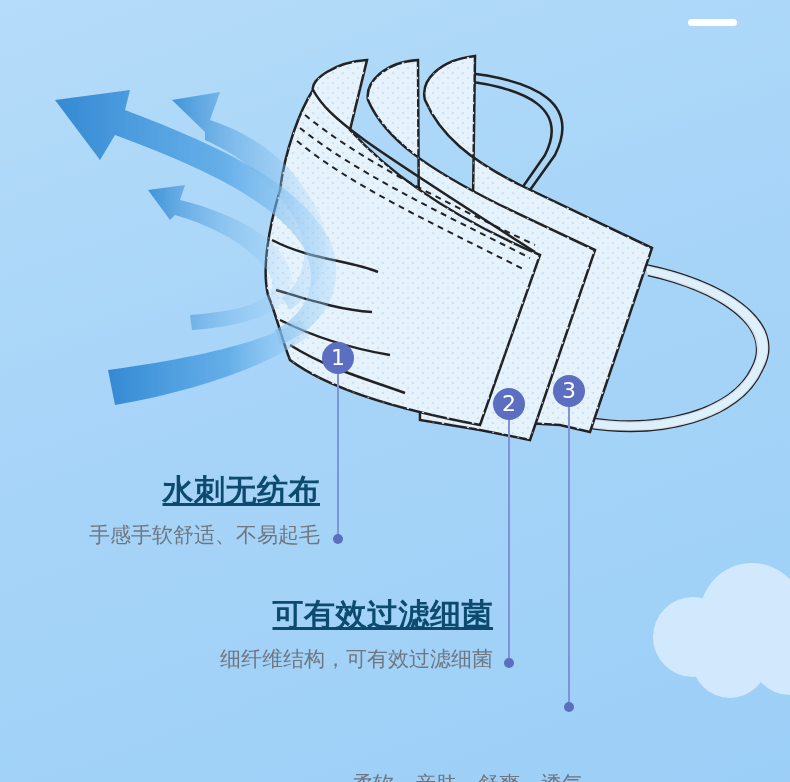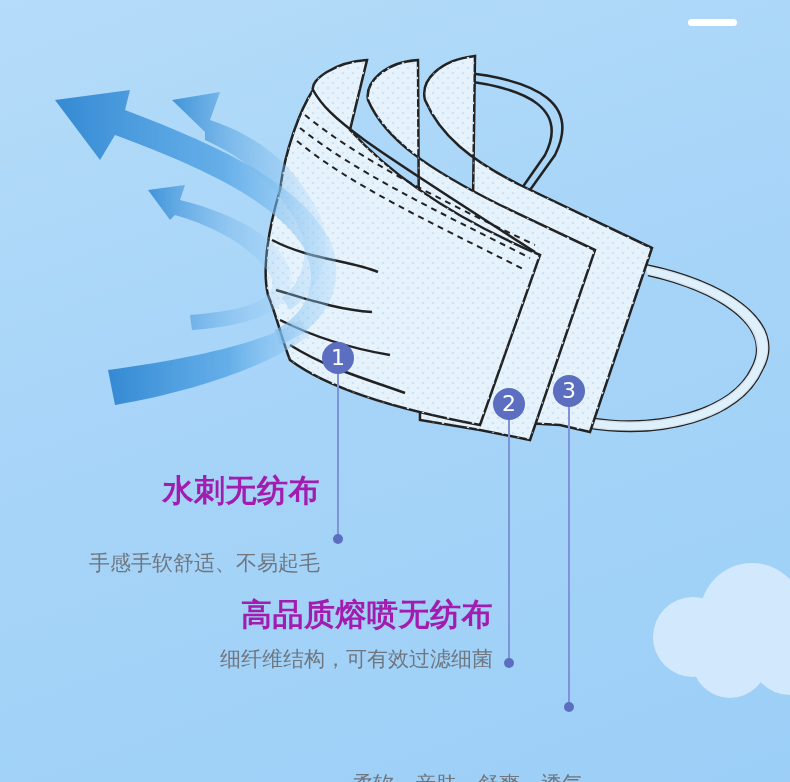--- a/index.html
+++ b/index.html
@@ -1,21 +1,21 @@
 <!DOCTYPE html>
 <html><head>
 <meta charset="utf-8">
 <style>
   html, body { margin:0; padding:0; }
   body { width:790px; height:782px; overflow:hidden; position:relative;
     background: linear-gradient(160deg, #b5dcf9 0%, #a8d5f8 40%, #9ccff7 100%);
     font-family: "DejaVu Sans", sans-serif; }
   .stage { position:absolute; left:0; top:0; width:790px; height:782px; }
   svg.art { position:absolute; left:0; top:0; }
-  .title { position:absolute; color:#a21caf; font-size:31px; font-weight:bold; text-align:right; white-space:nowrap; letter-spacing:0.5px; }
+  .title { position:absolute; color:#0c4a6e; font-size:31px; font-weight:bold; text-align:right; white-space:nowrap; letter-spacing:0.5px;text-decoration:underline; }
   .desc { position:absolute; color:#6f7680; font-size:21px; text-align:right; white-space:nowrap; }
   .dash { position:absolute; left:688px; top:19px; width:49px; height:7px; background:#fff; border-radius:4px; }
   .badge-num { font-family:"DejaVu Sans", sans-serif; }
 </style>
 </head>
 <body>
 
 <div class="stage">
 
   <div class="dash"></div>
@@ -104,20 +104,20 @@
     <g>
       <circle cx="569" cy="391" r="16" fill="#5b6ec0"></circle>
     </g>
   </svg>
 
   <div class="badge-num" style="position:absolute;left:322px;top:343px;width:32px;text-align:center;color:#fff;font-size:22px;line-height:30px;">1</div>
   <div class="badge-num" style="position:absolute;left:493px;top:389px;width:32px;text-align:center;color:#fff;font-size:22px;line-height:30px;">2</div>
   <div class="badge-num" style="position:absolute;left:553px;top:376px;width:32px;text-align:center;color:#fff;font-size:22px;line-height:30px;">3</div>
 
   <div class="title" style="right:470px;top:470px;">水刺无纺布</div>
-  <div class="desc" style="right:470px;top:549px;">手感手软舒适、不易起毛</div>
+  <div class="desc" style="right:470px;top:521px;">手感手软舒适、不易起毛</div>
 
-  <div class="title" style="right:297px;top:594px;">高品质熔喷无纺布</div>
+  <div class="title" style="right:297px;top:594px;">可有效过滤细菌</div>
   <div class="desc" style="right:297px;top:645px;margin-left:28px;">细纤维结构，可有效过滤细菌</div>
 
   <div class="desc" style="right:207px;top:770px;">柔软、亲肤、舒爽、透气</div>
 
 </div>
 
 </body></html>

